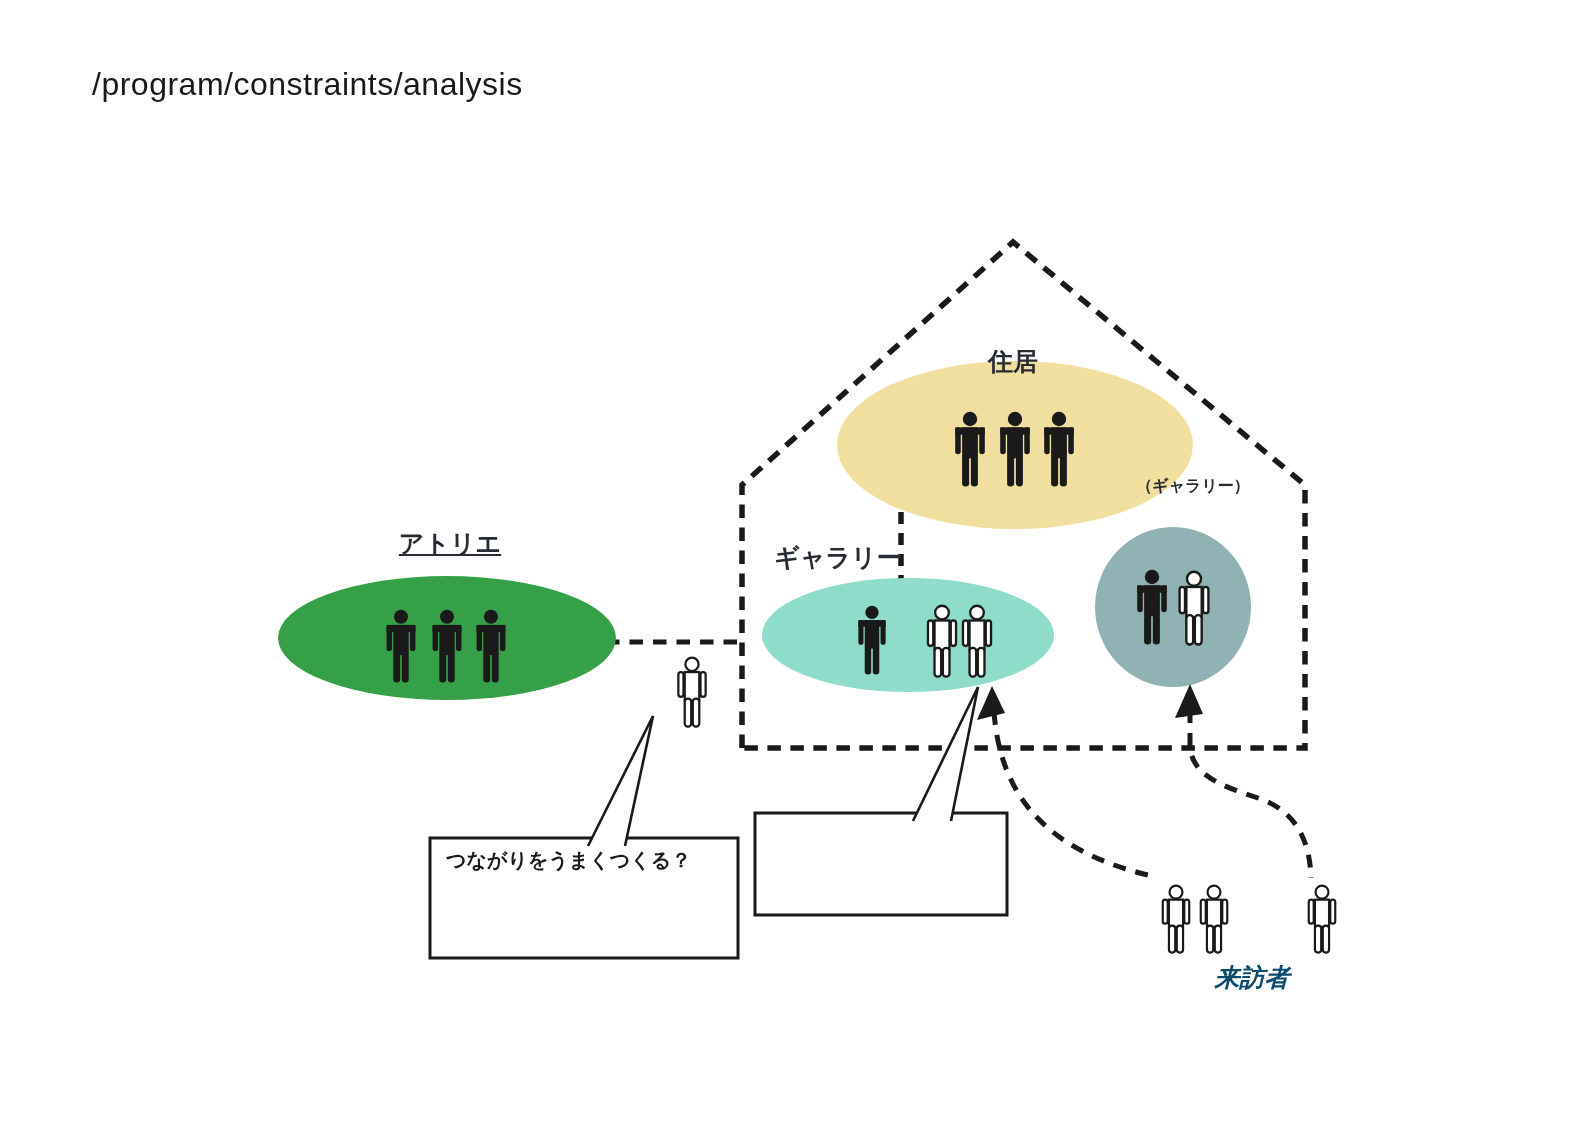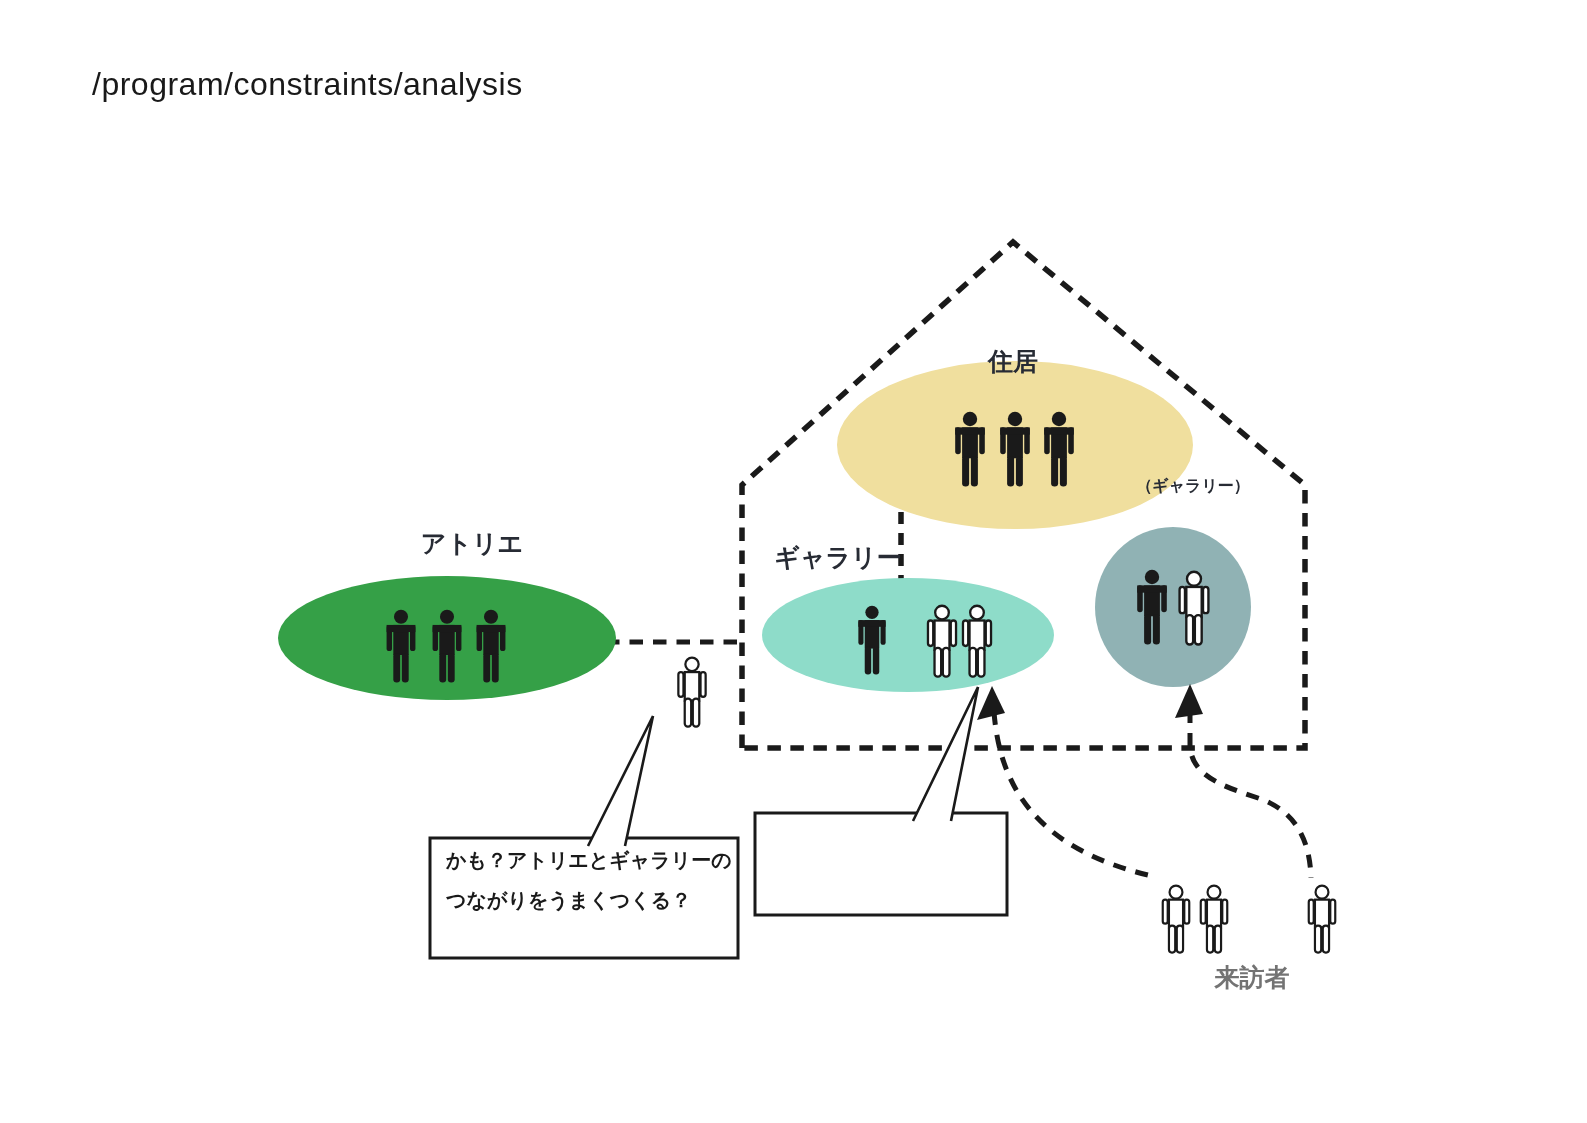--- a/index.html
+++ b/index.html
@@ -27,21 +27,21 @@
   }
   .node-label {
     position: absolute;
     transform: translateX(-50%);
     font-size: 25px;
     font-weight: 700;
     color: #272b34;
     white-space: nowrap;
     text-align: right;
   }
-  .visitors-label { color: #737373; }
+  .visitors-label { color: #0c4a6e; font-style: italic; }
   .callout-text {
     position: absolute;
     color: #1a1a1a;
     font-weight: 700;
     white-space: nowrap;
   }
   .callout-text .line { display: block; }
   .callout-atelier { left: 446px; top: 840px; font-size: 20px; }
   .callout-atelier .line { height: 40px; line-height: 40px; }
   .callout-gallery { left: 772px; top: 827px; font-size: 20px; }
@@ -206,29 +206,28 @@
           <rect x="9.9" y="16.8" width="16.2" height="31.8" fill="#ffffff" stroke="#1a1a1a" stroke-width="2.5"></rect>
           <rect x="9.9" y="46.5" width="7.2" height="31" rx="3.4" fill="#ffffff" stroke="#1a1a1a" stroke-width="2.5"></rect>
           <rect x="18.9" y="46.5" width="7.2" height="31" rx="3.4" fill="#ffffff" stroke="#1a1a1a" stroke-width="2.5"></rect>
           <circle cx="18" cy="8.2" r="7.4" fill="#ffffff" stroke="#1a1a1a" stroke-width="2.5"></circle>
         </g>
       </g>
   </svg>
 
   <div class="page-title">/program/constraints/analysis</div>
 
-  <div class="node-label" style="left:472px; top:527px;">アトリエ</div>
+  <div class="node-label" style="left:450px; top:527px;text-decoration:underline;">アトリエ</div>
 
   <div class="node-label" style="left:1013px; top:345px;">住居</div>
 
   <div class="node-label" style="left:838px; top:541px;font-family:Liberation Serif, serif;">ギャラリー</div>
 
   <div class="node-label" style="left:1193px; top:476px; font-size:16px;">（ギャラリー）</div>
 
   <div class="node-label visitors-label" style="left:1252px; top:961px;">来訪者</div>
 
   <div class="callout-text callout-atelier">
-    <span class="line">かも？アトリエとギャラリーの</span>
     <span class="line">つながりをうまくつくる？</span>
   </div>
 
 
 </div>
 
 </body></html>

